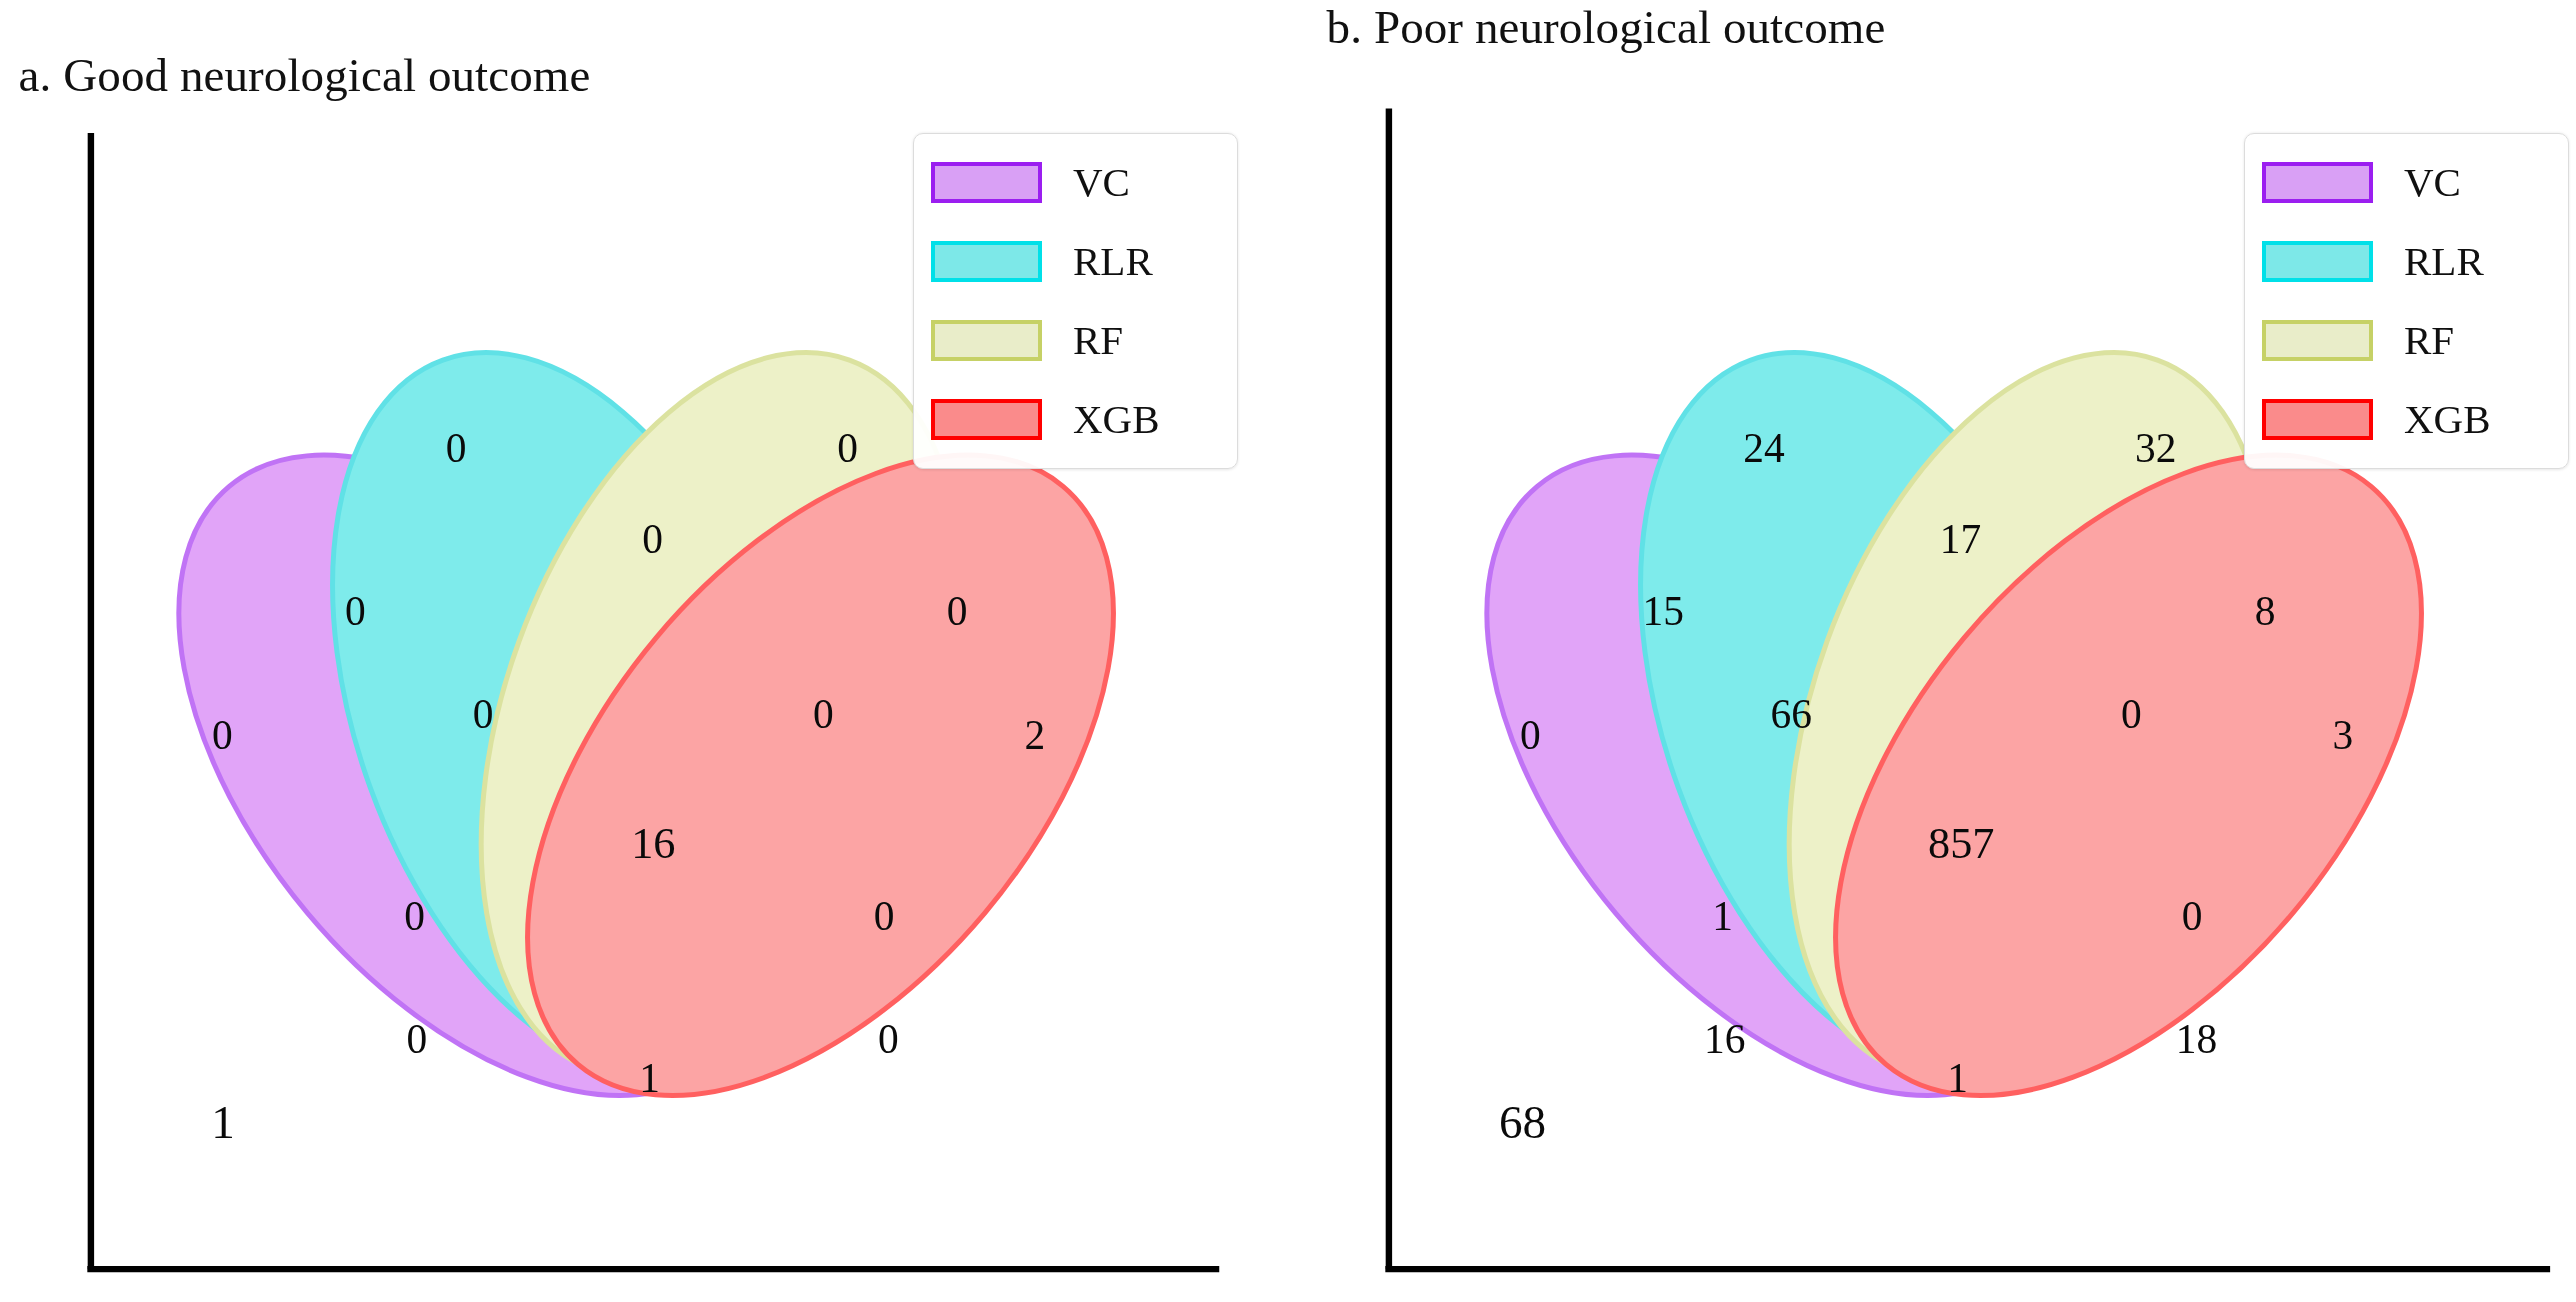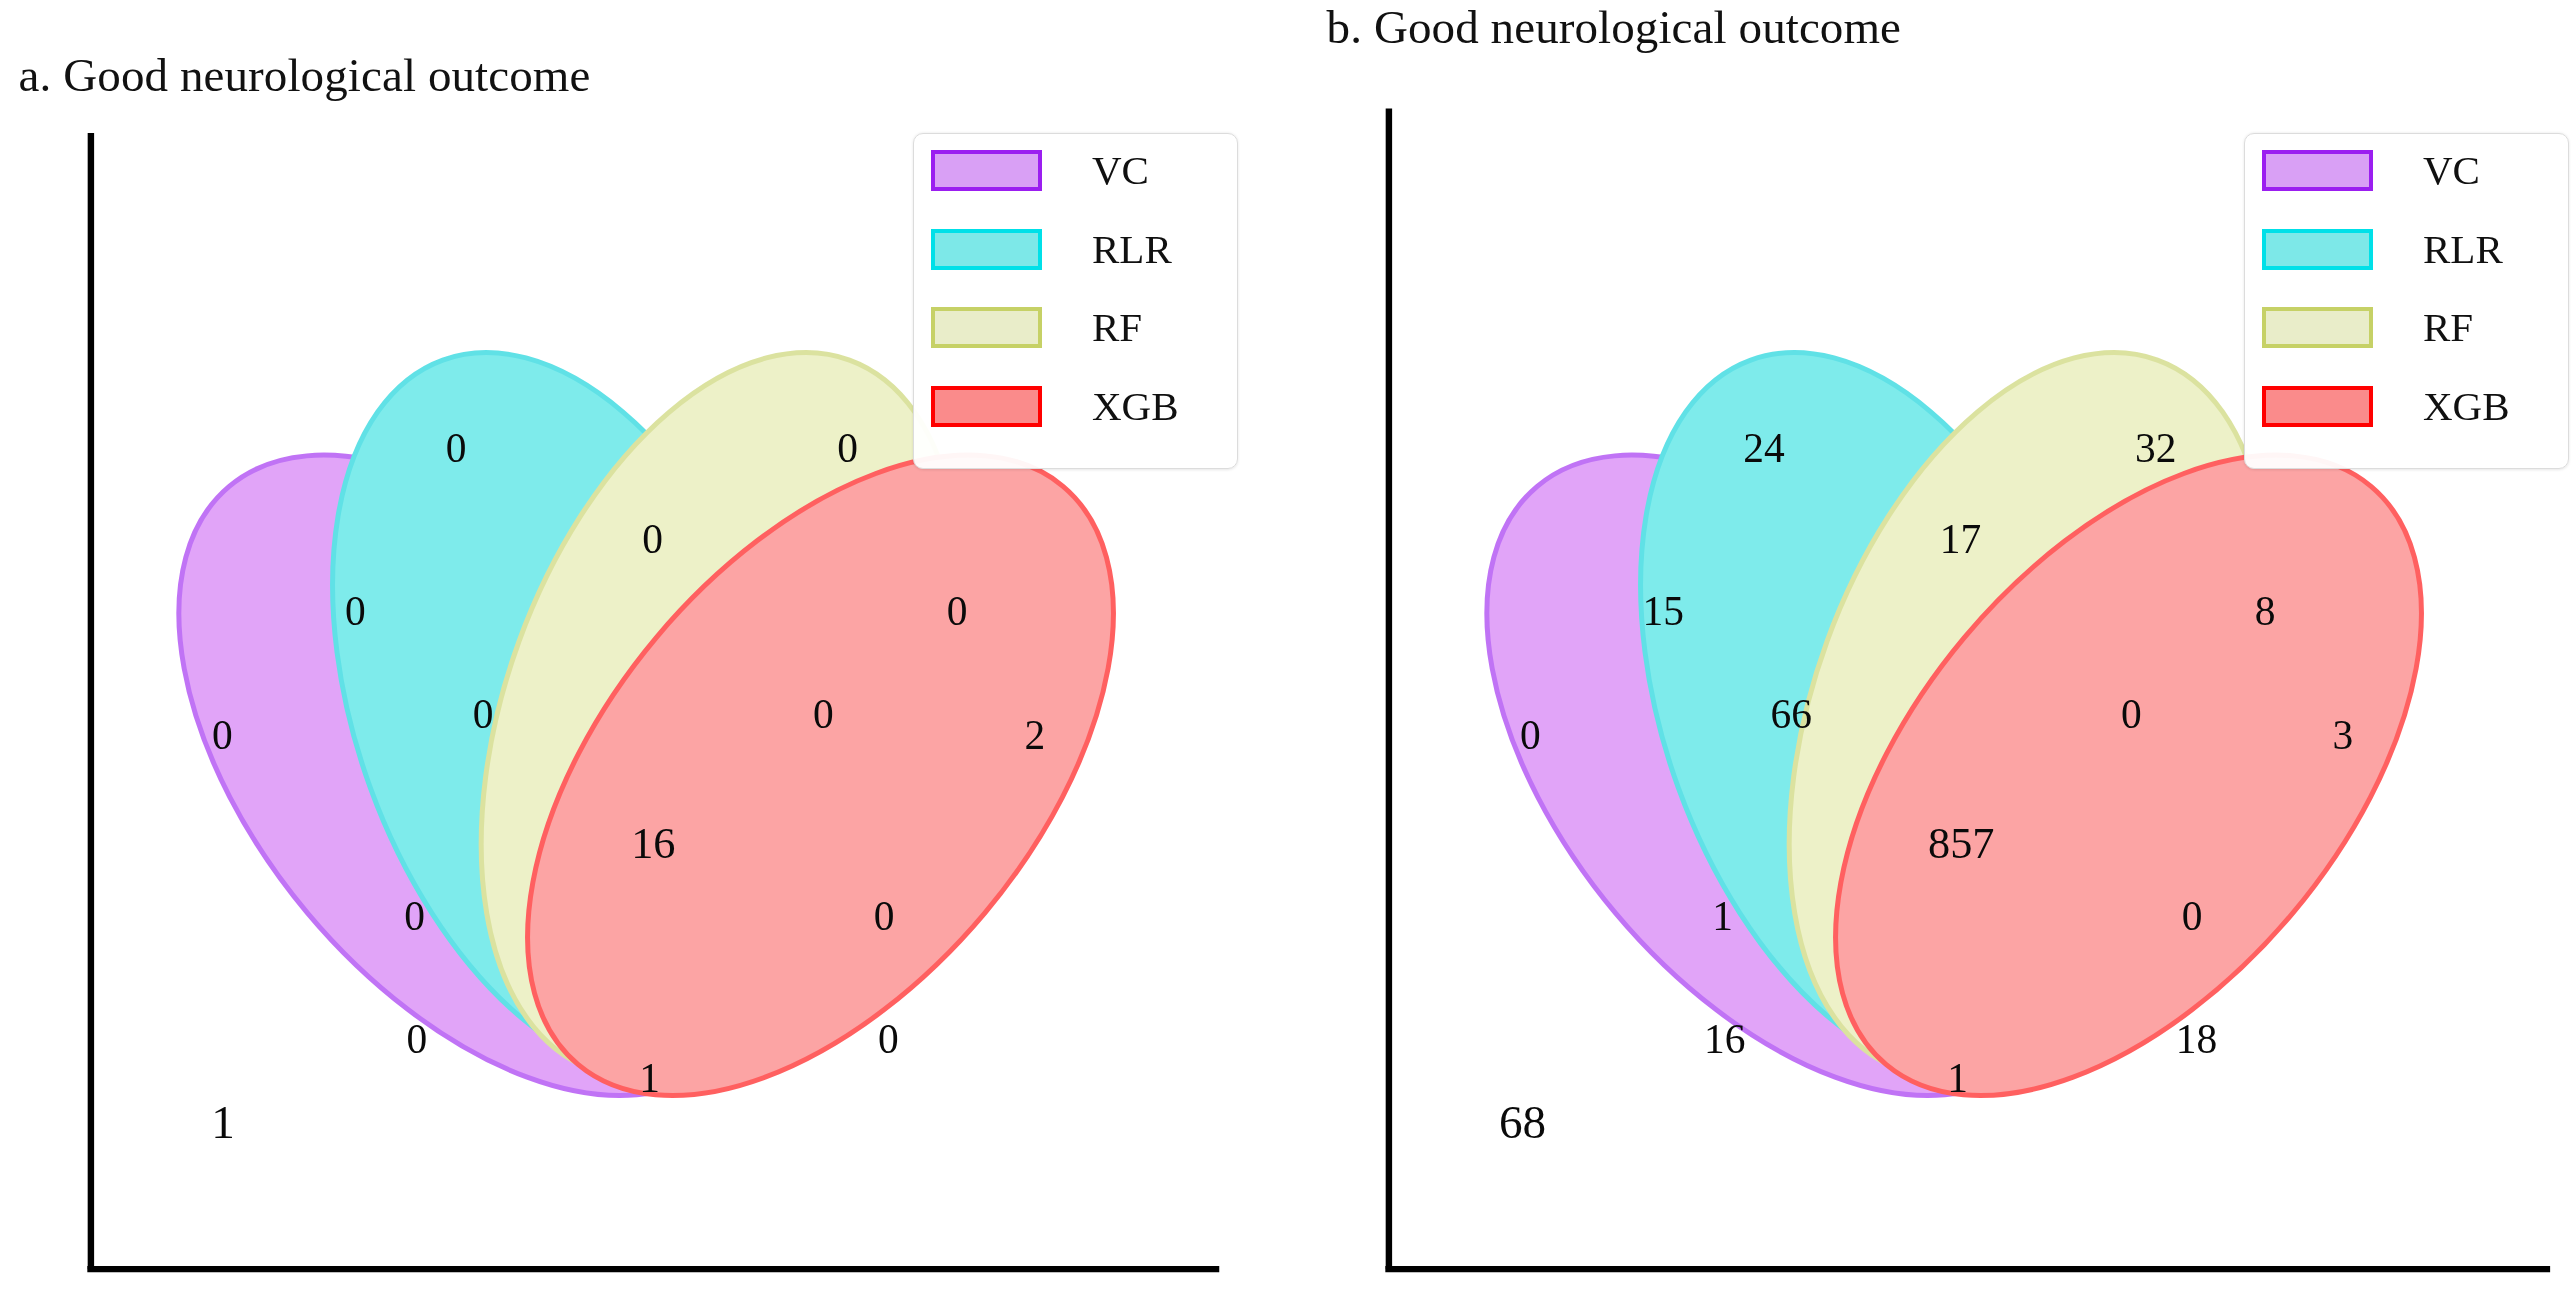--- a/index.html
+++ b/index.html
@@ -70,22 +70,22 @@
     padding: 15.7px 21.4px 15.7px 17px;
     display: flex;
     flex-direction: column;
     justify-content: space-between;
   }
   .panel-a .legend { left: 913px; top: 133px; width: 325px; height: 336px; }
   .panel-b .legend { left: 936px; top: 133px; width: 325px; height: 336px; }
 
   .legend-row {
     display: flex;
+    align-items: center;
     height: 66px;
-    gap: 19px;
   }
   .legend-swatch {
     width: 111px;
     height: 41px;
     box-sizing: border-box;
     border-width: 4.3px;
     border-style: solid;
     flex: 0 0 auto;
   }
   .legend-label {
@@ -157,21 +157,21 @@
       </div>
       <div class="legend-row">
         <span class="legend-swatch" style="background:#fa8b8b; border-color:#ff0000;"></span>
         <span class="legend-label">XGB</span>
       </div>
     </div>
   </div>
 
   <div class="panel panel-b">
 
-    <div class="panel-title">b. Good neurological outcome</div>
+    <div class="panel-title">b. Poor neurological outcome</div>
 
     <svg class="axes" width="1268" height="1302" viewBox="0 0 1774 1822">
       <line x1="113" y1="152" x2="113" y2="1776" stroke="#000000" stroke-width="9"></line>
       <line x1="108" y1="1776" x2="1738" y2="1776" stroke="#000000" stroke-width="9"></line>
     </svg>
 
     <svg class="venn-svg" width="1268" height="1302" viewBox="0 0 1774 1822">
       <g opacity="0.62">
         <ellipse cx="660" cy="1085" rx="300" ry="528" transform="rotate(-40 660 1085)" fill="#cf6ef5" stroke="#9b1ef0" stroke-width="7"></ellipse>
         <ellipse cx="800" cy="1000" rx="300" ry="528" transform="rotate(-20 800 1000)" fill="#30e0e0" stroke="#00cfd8" stroke-width="7"></ellipse>

